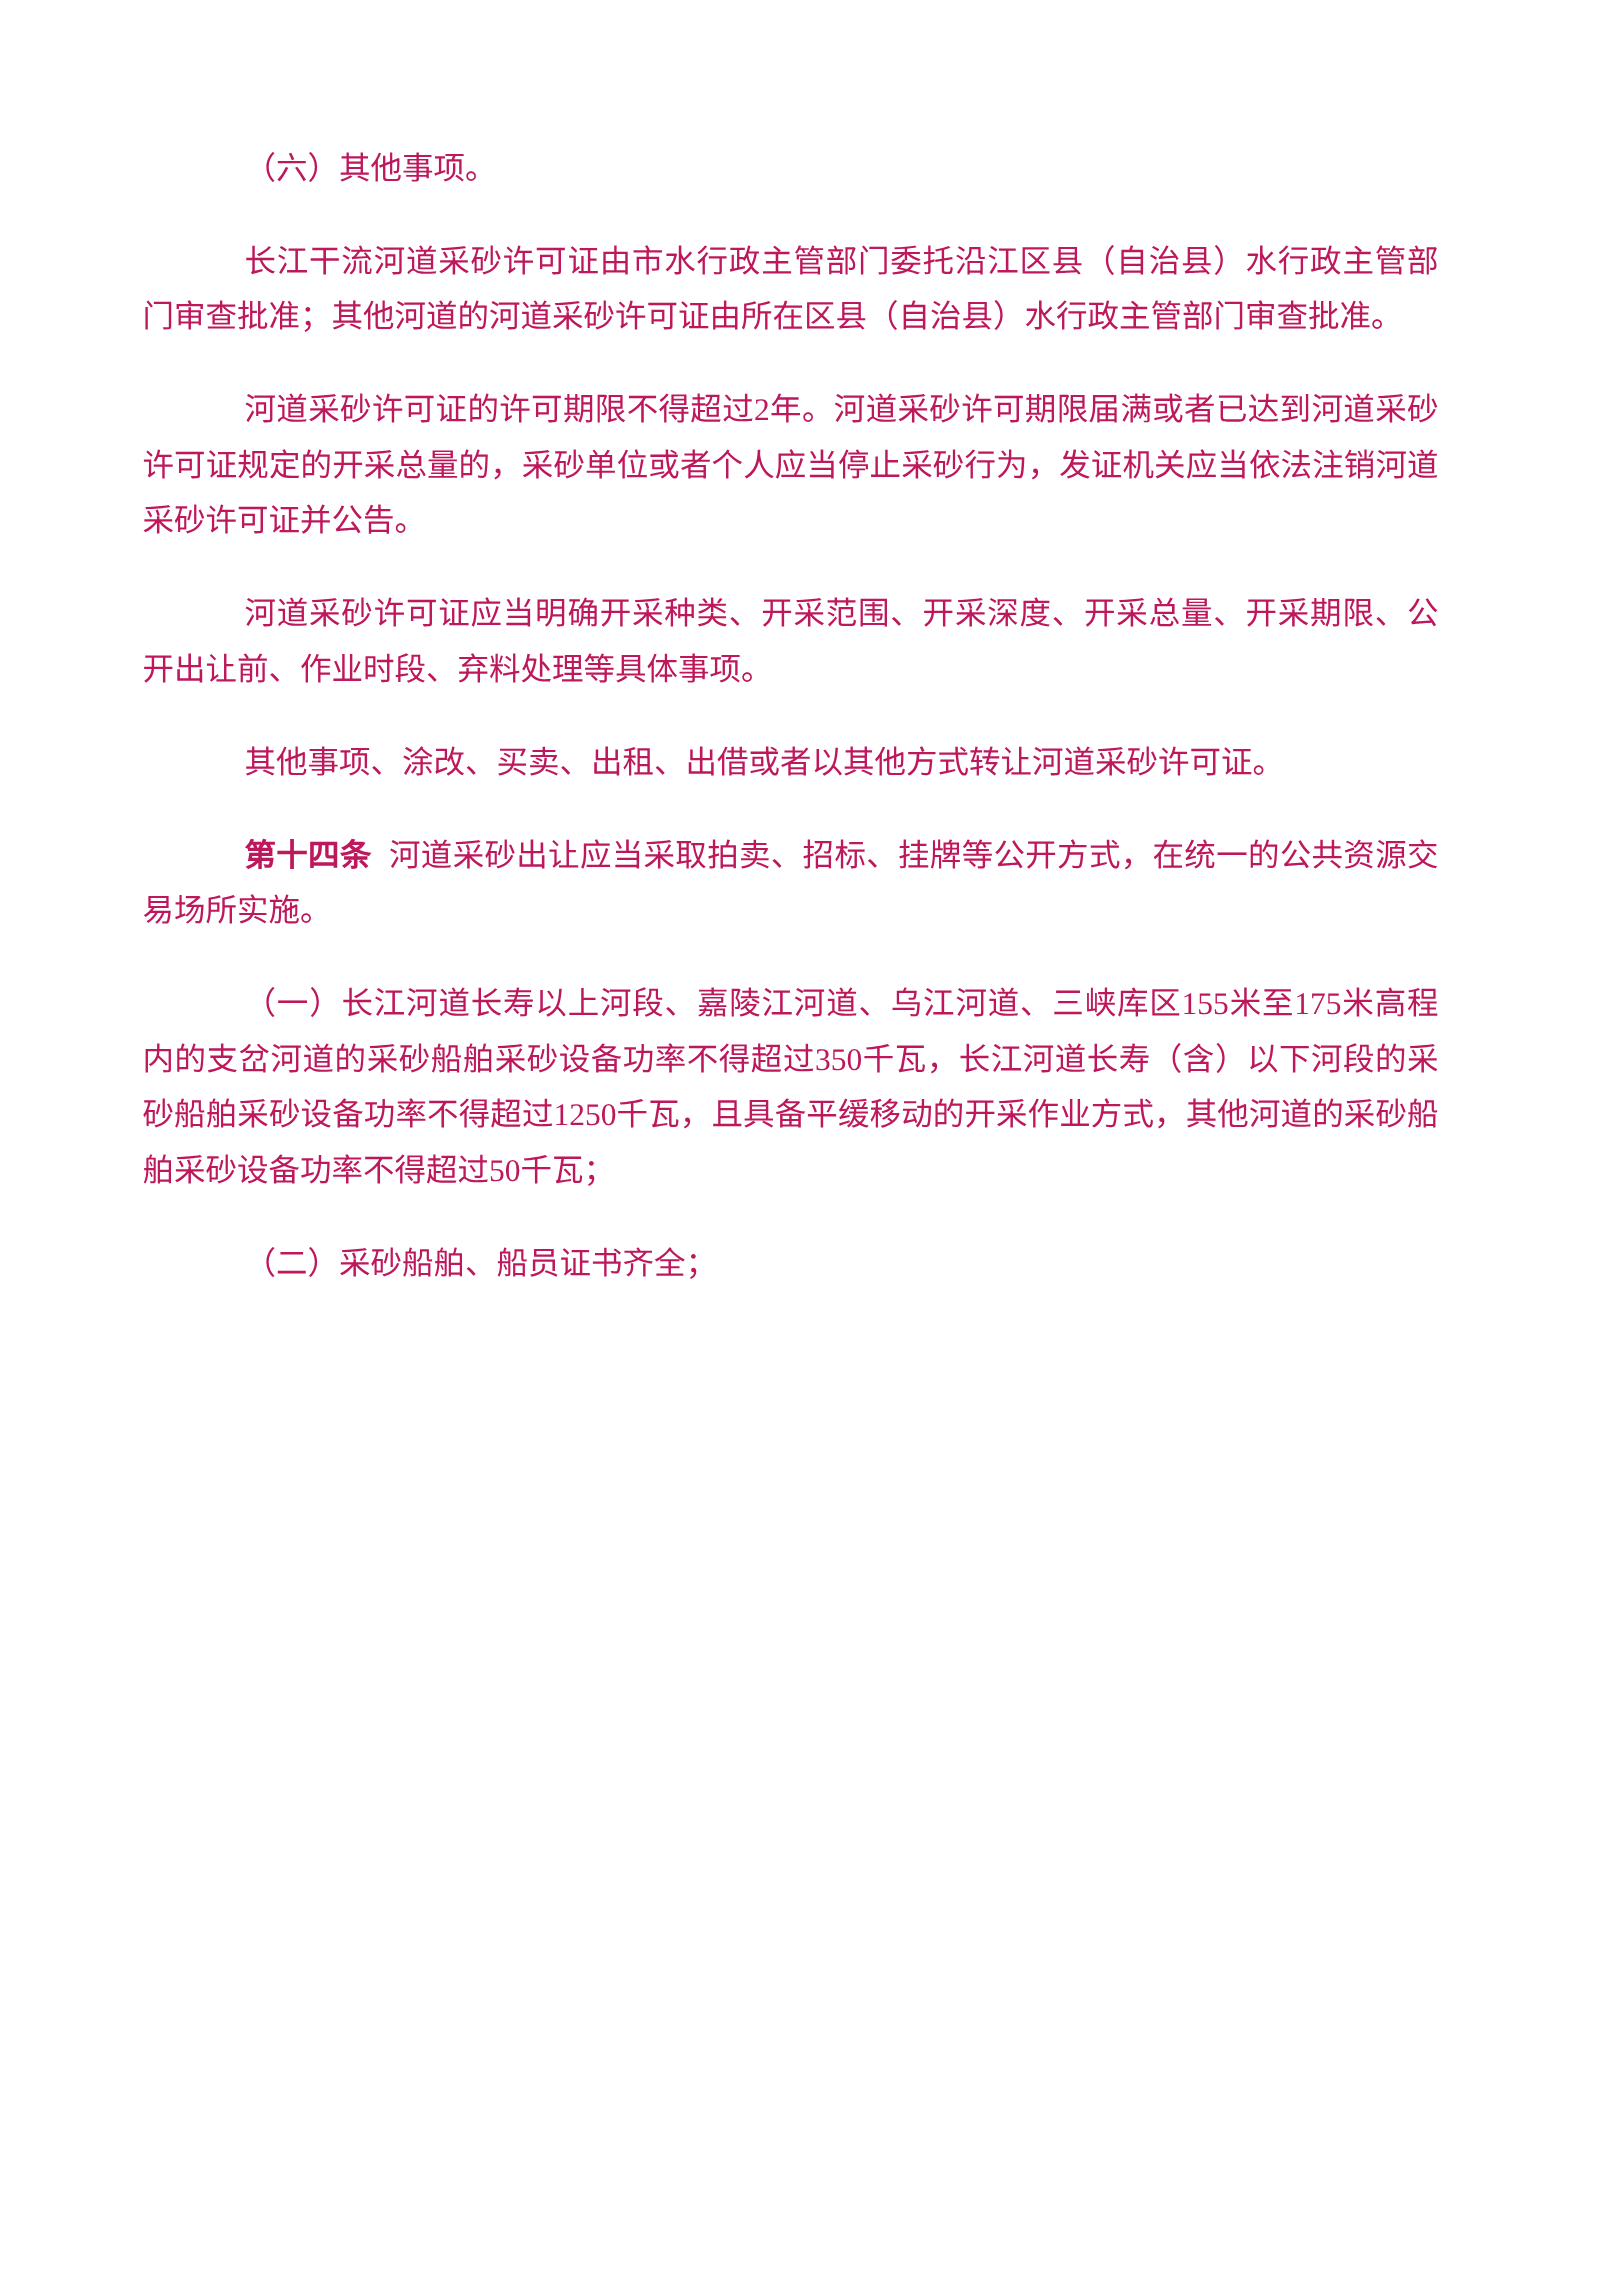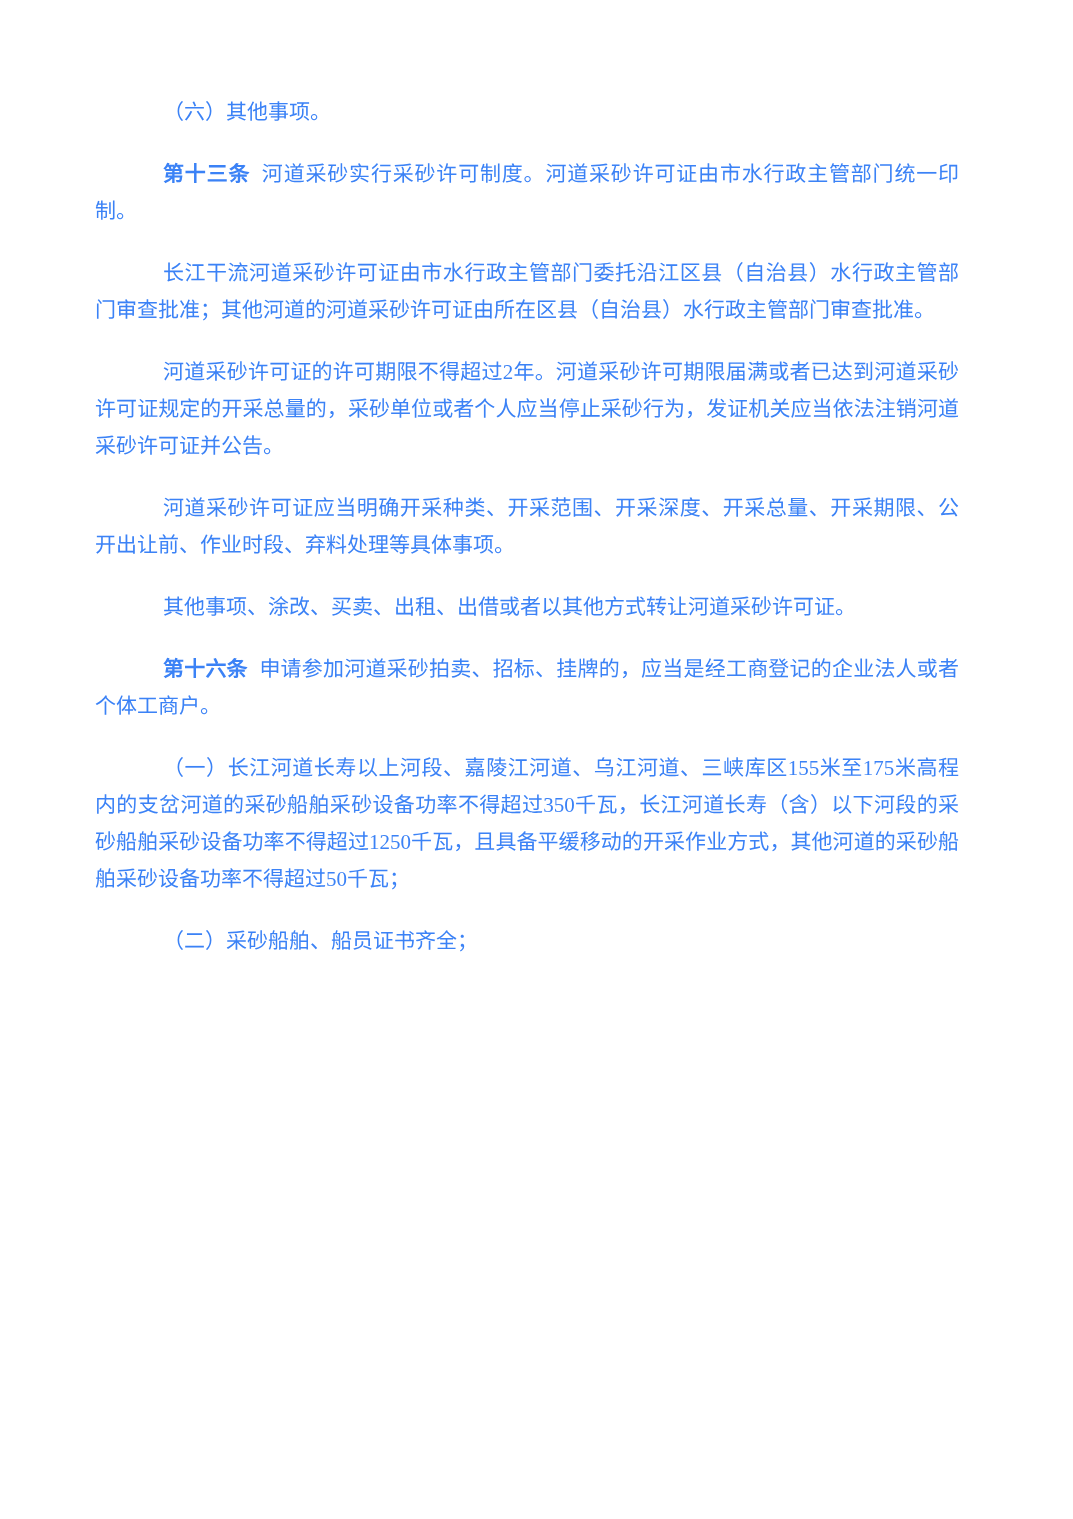--- a/index.html
+++ b/index.html
@@ -33,37 +33,36 @@
     margin-top: 0;
   }
   .lead {
     font-weight: bold;
     margin-right: 0.55em;
   }
 </style>
 </head>
 <body style="background: rgb(255, 255, 255);">
 
-<div class="page" style="color: #3b82f6;">
+<div class="page" style="color: #be185d;">
   <div class="content" id="doc-body">
   <p class="para"><span class="txt">（六）其他事项。</span></p>
 
-  <p class="para"><b class="lead">第十三条</b><span class="txt">河道采砂实行采砂许可制度。河道采砂许可证由市水行政主管部门统一印制。</span></p>
 
   <p class="para"><span class="txt">长江干流河道采砂许可证由市水行政主管部门委托沿江区县（自治县）水行政主管部门审查批准；其他河道的河道采砂许可证由所在区县（自治县）水行政主管部门审查批准。</span></p>
 
   <p class="para"><span class="txt">河道采砂许可证的许可期限不得超过2年。河道采砂许可期限届满或者已达到河道采砂许可证规定的开采总量的，采砂单位或者个人应当停止采砂行为，发证机关应当依法注销河道采砂许可证并公告。</span></p>
 
   <p class="para"><span class="txt">河道采砂许可证应当明确开采种类、开采范围、开采深度、开采总量、开采期限、公开出让前、作业时段、弃料处理等具体事项。</span></p>
 
   <p class="para"><span class="txt">其他事项、涂改、买卖、出租、出借或者以其他方式转让河道采砂许可证。</span></p>
 
+  <p class="para"><b class="lead">第十四条</b><span class="txt">河道采砂出让应当采取拍卖、招标、挂牌等公开方式，在统一的公共资源交易场所实施。</span></p>
 
 
 
-  <p class="para"><b class="lead">第十六条</b><span class="txt">申请参加河道采砂拍卖、招标、挂牌的，应当是经工商登记的企业法人或者个体工商户。</span></p>
 
 
   <p class="para"><span class="txt">（一）长江河道长寿以上河段、嘉陵江河道、乌江河道、三峡库区155米至175米高程内的支岔河道的采砂船舶采砂设备功率不得超过350千瓦，长江河道长寿（含）以下河段的采砂船舶采砂设备功率不得超过1250千瓦，且具备平缓移动的开采作业方式，其他河道的采砂船舶采砂设备功率不得超过50千瓦；</span></p>
 
   <p class="para"><span class="txt">（二）采砂船舶、船员证书齐全；</span></p>
 </div>
 </div>
 
 </body></html>

